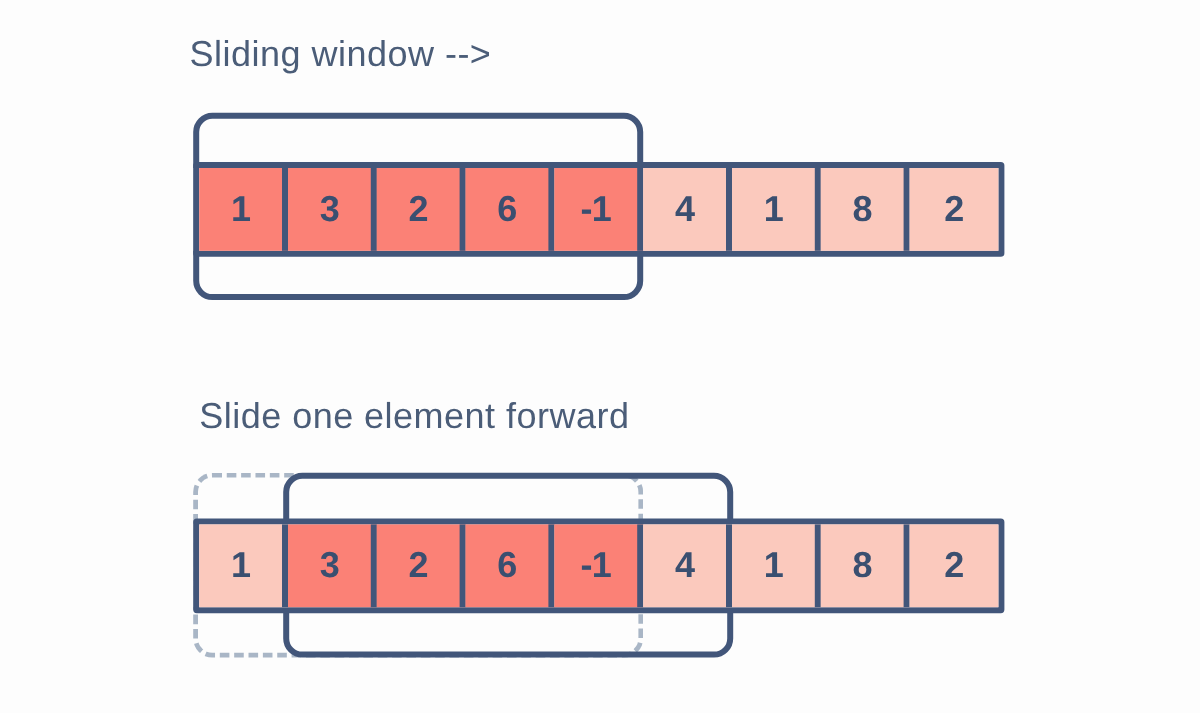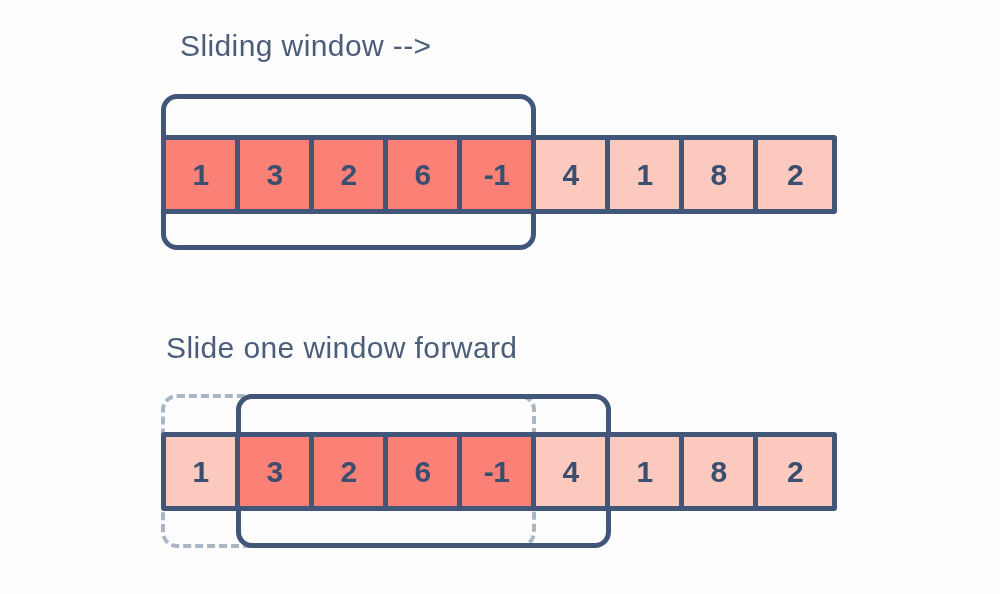--- a/index.html
+++ b/index.html
@@ -26,21 +26,21 @@
   
   .caption {
     position: absolute;
     color: #4b5d78;
     font-family: "Liberation Sans", sans-serif;
     font-size: 30px;
     font-weight: 500;
     letter-spacing: 0.4px;
     white-space: nowrap;
   }
-  #caption-1 { left: 180px; top: 29px; }
+  #caption-1 { left: 158px; top: 29px; }
   #caption-2 { left: 166px; top: 331px; }
 
   
   .array-row {
     position: absolute;
     display: flex;
     border: 5px solid #42567a;
     border-radius: 3px;
     box-sizing: border-box;
     background: #fdfdfd;
@@ -112,21 +112,21 @@
     <div class="cell in-window">3</div>
     <div class="cell in-window">2</div>
     <div class="cell in-window">6</div>
     <div class="cell in-window">-1</div>
     <div class="cell out-window">4</div>
     <div class="cell out-window">1</div>
     <div class="cell out-window">8</div>
     <div class="cell out-window">2</div>
   </div>
 
-  <div class="caption" id="caption-2">Slide one window forward</div>
+  <div class="caption" id="caption-2">Slide one element forward</div>
 
   <div class="ghost-box" id="ghost-box-2"></div>
 
   <div class="window-box" id="window-box-2"></div>
 
   <div class="mask" style="left:161px; top:437px; width:450px; height:69px;"></div>
 
   <div class="array-row" id="array-row-2">
     <div class="cell out-window">1</div>
     <div class="cell in-window">3</div>

